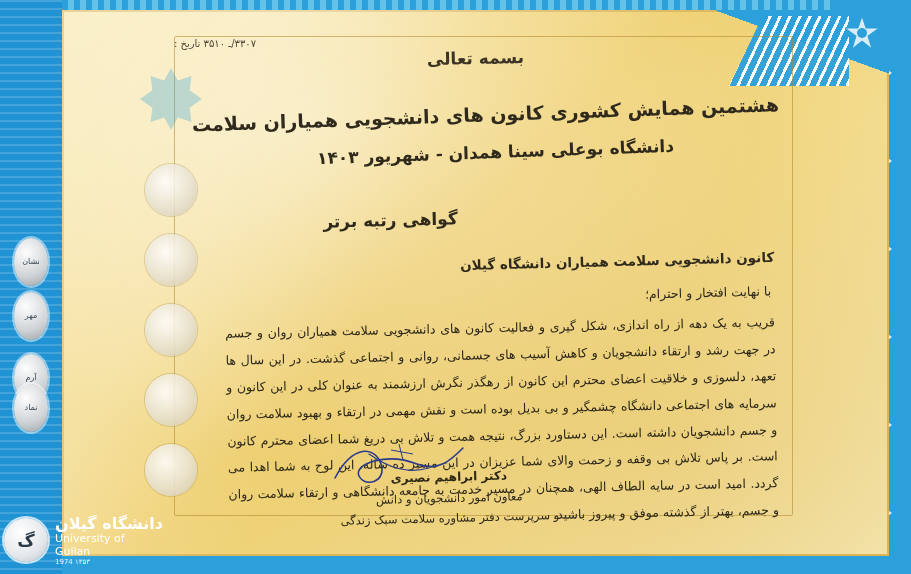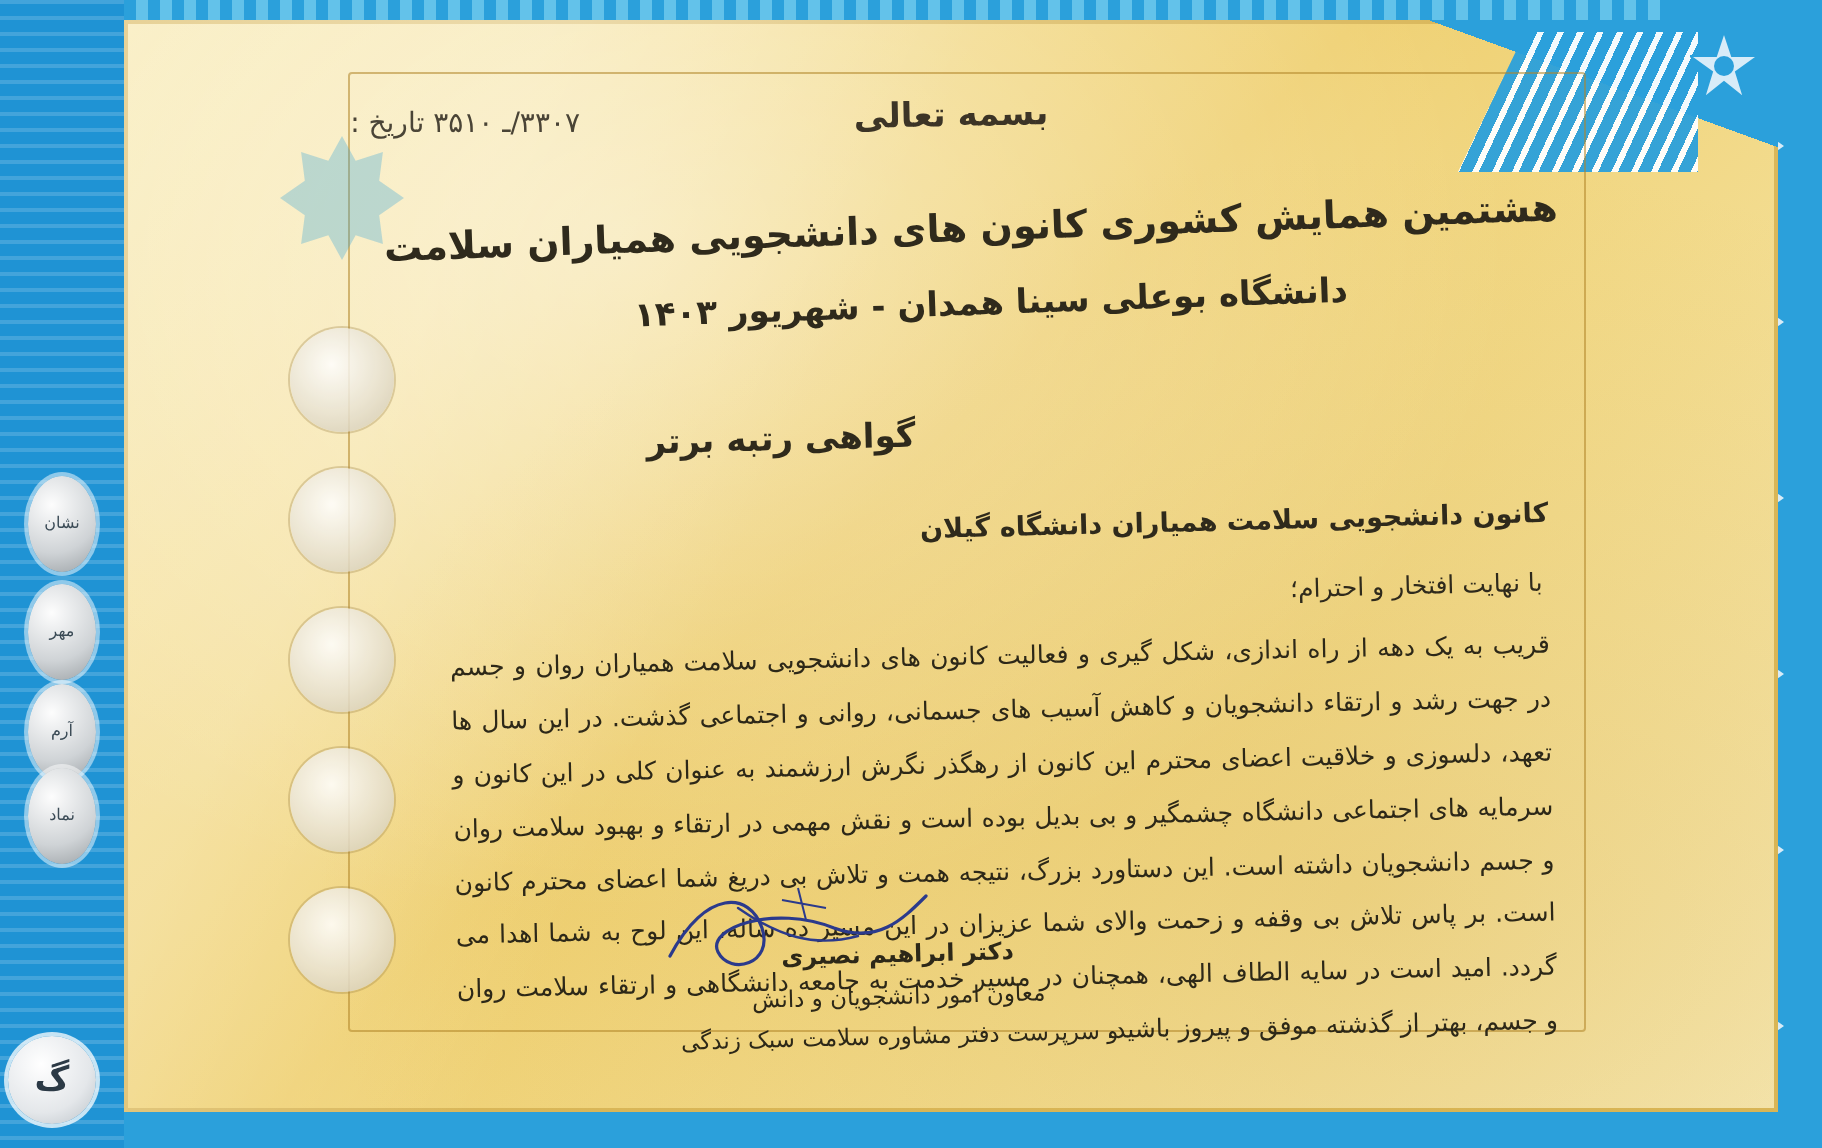--- a/index.html
+++ b/index.html
@@ -108,22 +108,22 @@
   .ar-top{
     position:absolute;left:50%;top:0;transform:translateX(-50%);
     width:62px;height:62px;
     background:#2ba0db;
     clip-path:polygon(50% 0%,61% 20%,83% 13%,80% 36%,100% 50%,80% 64%,83% 87%,61% 80%,50% 100%,39% 80%,17% 87%,20% 64%,0% 50%,20% 36%,17% 13%,39% 20%);
     opacity:.35;
   }
   
   .rtl{direction:rtl;unicode-bidi:embed;}
   .hdr-meta{
-    position:absolute;left:78px;top:42px;width:150px;
-    text-align:right;font-size:14px;color:#4a4436;line-height:1.55;
+    position:absolute;left:78px;top:26px;width:150px;
+    text-align:center;font-size:10px;color:#4a4436;line-height:1.55;
   }
   .hdr-meta div{white-space:nowrap;}
   .besmeh{
     position:absolute;left:0;right:0;top:38px;text-align:center;
     font-size:17px;color:#3c3426;font-weight:bold;
     transform:rotate(-1.2deg);
   }
   .title-block{
     position:absolute;left:150px;right:110px;top:88px;text-align:center;
     color:#2f2a1c;
@@ -191,21 +191,21 @@
 <div id="page">
   <div class="cert">
 
     <div class="band-left">
       <div class="medal" style="top:238px">
           <span>نشان</span>
         </div>
       <div class="medal" style="top:292px">
           <span>مهر</span>
         </div>
-      <div class="medal" style="top:342px">
+      <div class="medal" style="top:354px">
           <span>آرم</span>
         </div>
       <div class="medal" style="top:384px">
           <span>نماد</span>
         </div>
     </div>
 
     <div class="band-right">
       <div class="motif-col">
         <div class="motif" style="top:52px"></div>
@@ -279,16 +279,22 @@
         <div class="sig-name">دکتر ابراهیم نصیری</div>
         <div>معاون امور دانشجویان و دانش</div>
         <div>و سرپرست دفتر مشاوره سلامت سبک زندگی</div>
       </div>
     </div>
 
     <div class="uni-logo">
       <div class="uni-seal">
         <span>گ</span>
       </div>
+      <div>
+        <div class="uni-fa rtl">دانشگاه گیلان</div>
+        <div class="uni-en">University of</div>
+        <div class="uni-en">Guilan</div>
+        <div class="uni-year">1974  ۱۳۵۳</div>
+      </div>
     </div>
 
   </div>
 </div>
 
 </body></html>

